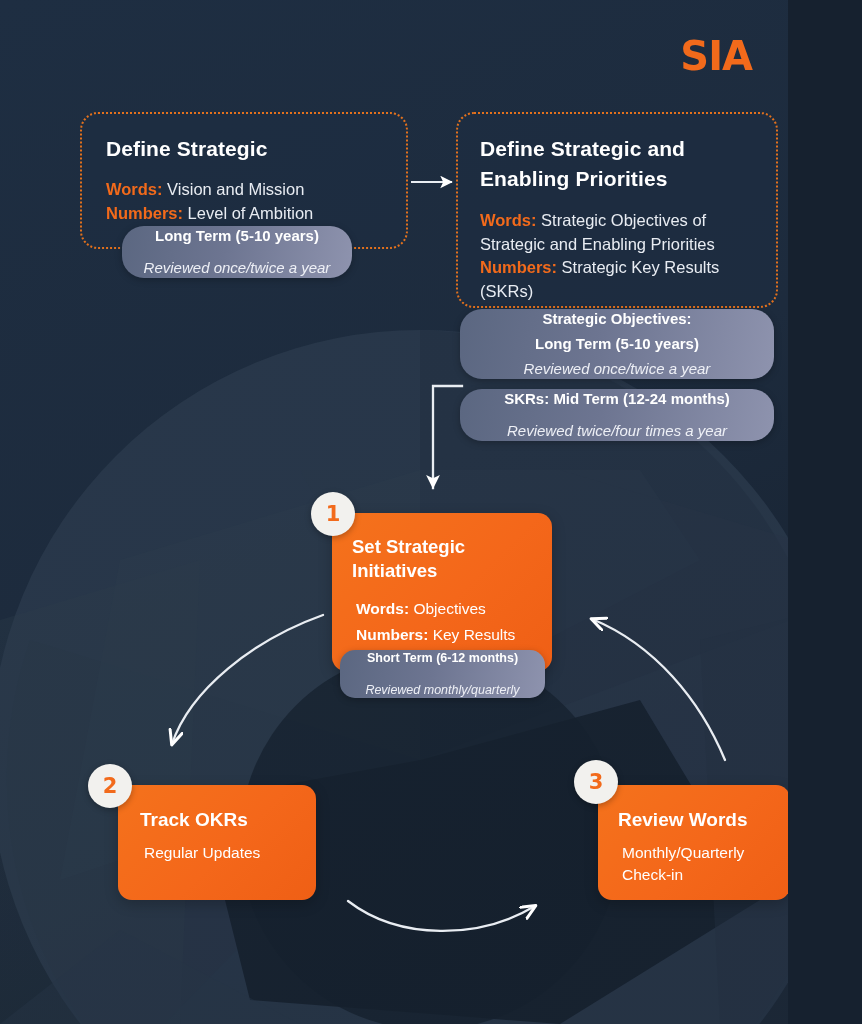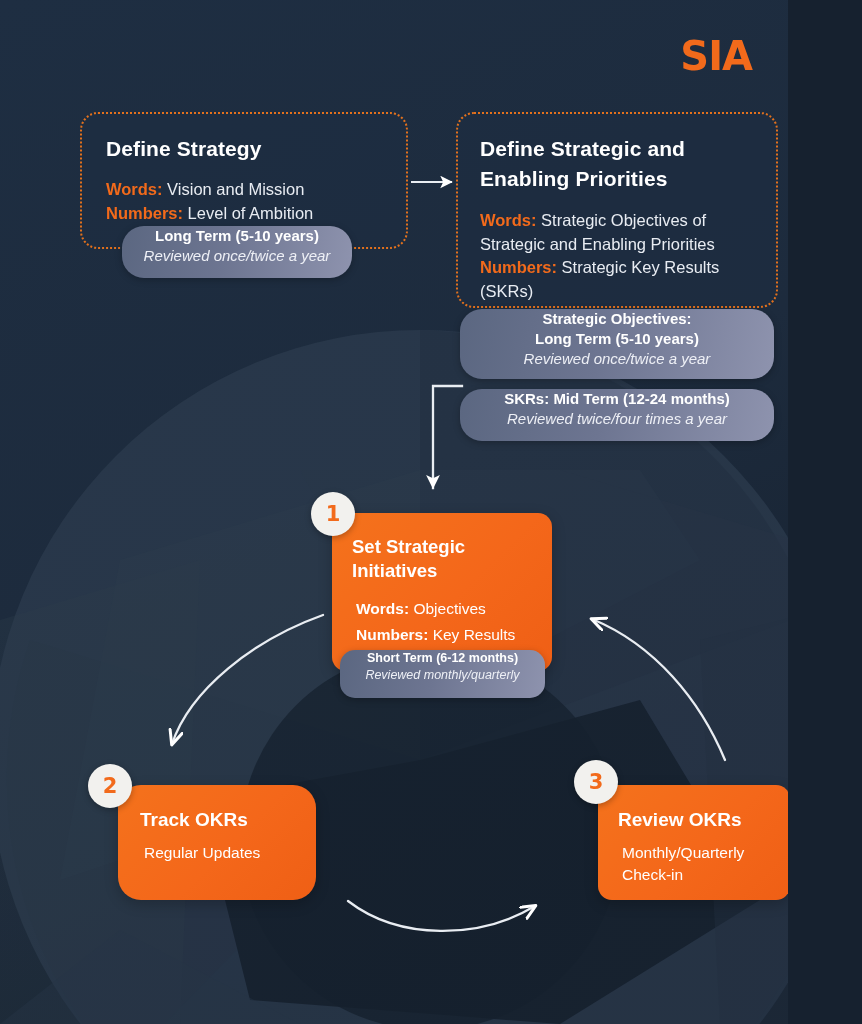--- a/index.html
+++ b/index.html
@@ -77,21 +77,21 @@
   
   .pill {
     position: absolute;
     box-sizing: border-box;
     border-radius: 22px;
     background: linear-gradient(100deg, #5b6781 0%, #6d7591 45%, #8e93ae 100%);
     color: #ffffff;
     text-align: center;
     display: flex;
     flex-direction: column;
-    justify-content: flex-start;
+    justify-content: space-between;
     box-shadow: 0 2px 7px rgba(0,0,0,0.25);
   }
   .pill .pill-strong {
     font-weight: 700;
     font-size: 15px;
     line-height: 1.32;
   }
   .pill .pill-em {
     font-style: italic;
     font-size: 15px;
@@ -111,21 +111,21 @@
   
   .ocard {
     position: absolute;
     box-sizing: border-box;
     border-radius: 14px;
     background: linear-gradient(135deg, #f4721c 0%, #f4671a 55%, #ef5f15 100%);
     box-shadow: 0 4px 14px rgba(0,0,0,0.22);
     color: #ffffff;
   }
   #card-set-initiatives { left: 332px; top: 513px; width: 220px; height: 158px; padding: 22px 20px 0 20px; }
-  #card-track-okrs      { left: 118px; top: 785px; width: 198px; height: 115px; padding: 22px 20px 0 22px; border-radius: 23px; }
+  #card-track-okrs      { left: 118px; top: 785px; width: 198px; height: 115px; padding: 22px 20px 0 22px; }
   #card-review-okrs     { left: 598px; top: 785px; width: 192px; height: 115px; padding: 22px 20px 0 20px; }
 
   .ocard-title {
     font-size: 18.5px;
     font-weight: 700;
     line-height: 1.32;
     margin: 0 0 14px 0;
   }
   #card-track-okrs .ocard-title,
   #card-review-okrs .ocard-title { font-size: 19px; margin-bottom: 10px; }
@@ -205,21 +205,21 @@
       <path d="M700 640 L862 600 L862 1024 L720 1024 Z" fill="#263445" opacity="0.45"></path>
       <path d="M120 930 L300 1024 L0 1024 Z" fill="#2b3a4c" opacity="0.45"></path>
 
       <rect x="0" y="0" width="862" height="1024" fill="url(#bgGrad)" opacity="0.22"></rect>
     </g>
   </svg>
 
   <div id="logo">SIA</div>
 
   <div class="dotted-box" id="box-define-strategy">
-    <div class="box-title">Define Strategy</div>
+    <div class="box-title">Define Strategic</div>
     <p class="kv-line">
       <span class="k">Words:</span><span> Vision and Mission</span>
     </p>
     <p class="kv-line">
       <span class="k">Numbers:</span><span> Level of Ambition</span>
     </p>
   </div>
 
   <div class="dotted-box" id="box-define-priorities">
     <div class="box-title">Define Strategic and Enabling Priorities</div>
@@ -261,21 +261,21 @@
     <div class="pill-strong">Short Term (6-12 months)</div>
     <div class="pill-em">Reviewed monthly/quarterly</div>
   </div>
 
   <div class="ocard" id="card-track-okrs">
     <div class="ocard-title">Track OKRs</div>
     <p class="ocard-line">Regular Updates</p>
   </div>
 
   <div class="ocard" id="card-review-okrs">
-    <div class="ocard-title">Review OKRs</div>
+    <div class="ocard-title">Review Words</div>
     <p class="ocard-line">Monthly/Quarterly Check-in</p>
   </div>
 
   <div class="numcircle" id="num-1">1</div>
   <div class="numcircle" id="num-2">2</div>
   <div class="numcircle" id="num-3">3</div>
 
   <svg id="arrow-layer" viewBox="0 0 862 1024" xmlns="http://www.w3.org/2000/svg">
     <defs>
       <marker id="ah" markerWidth="9" markerHeight="9" refX="6.2" refY="3.2" orient="auto" markerUnits="strokeWidth">

